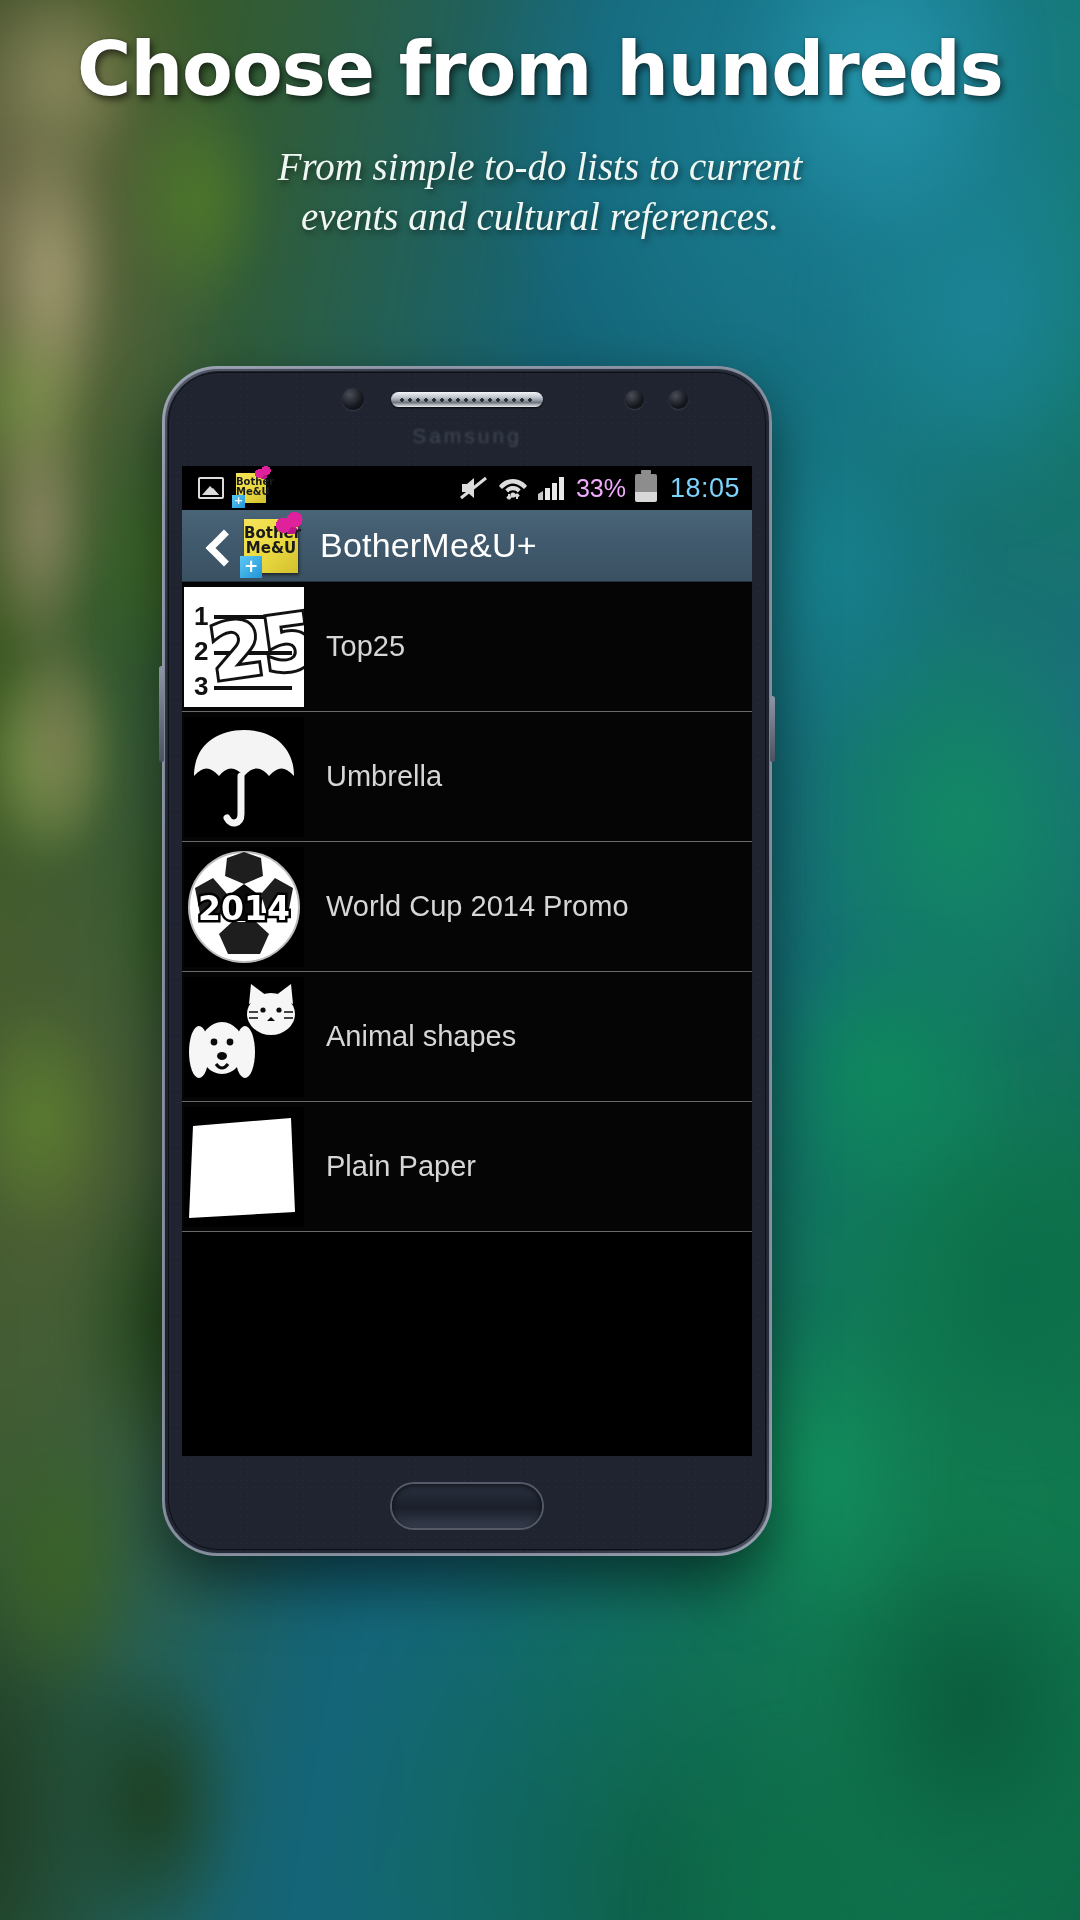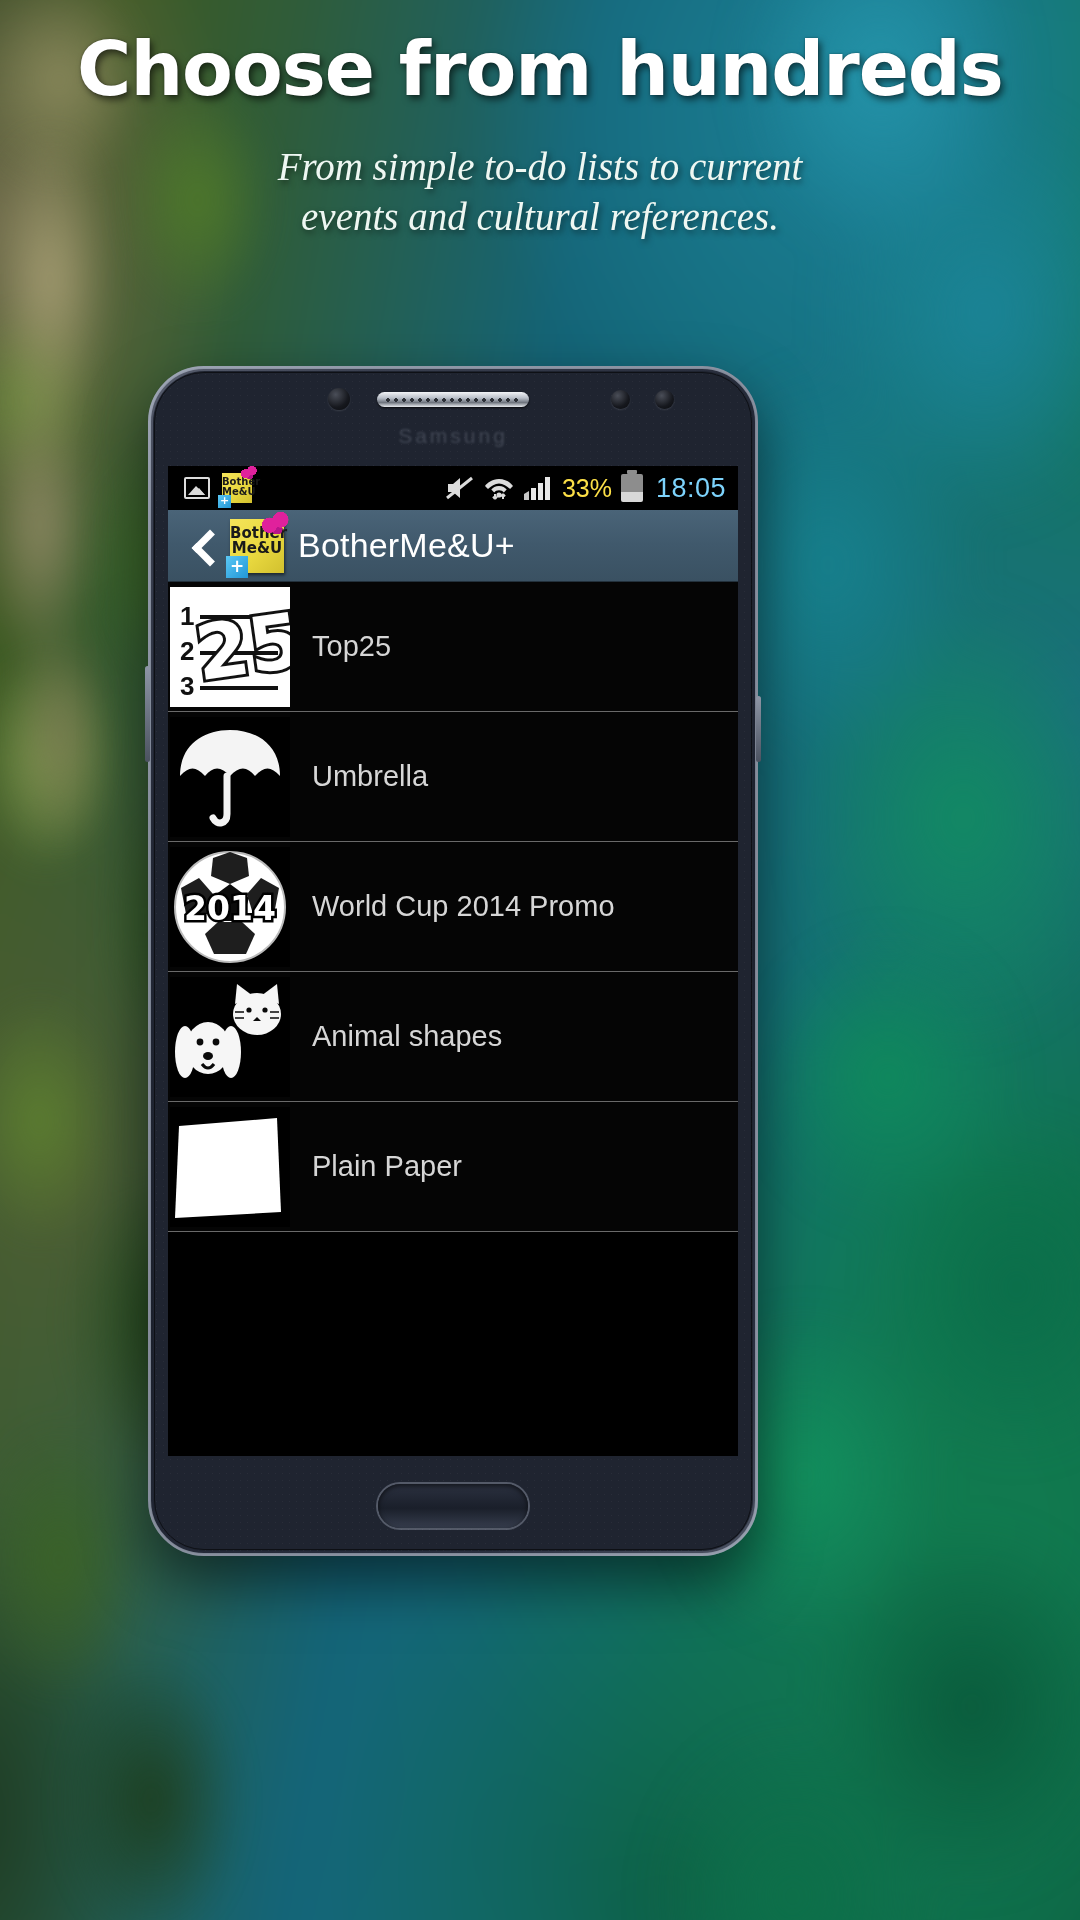--- a/index.html
+++ b/index.html
@@ -92,21 +92,21 @@
     line-height:1.28;
     color:#eef7f2;
     text-align:center;
     padding:34px 110px 0 110px;
     text-shadow: 2px 3px 6px rgba(0,0,0,.5);
   }
   .subline .s2{ display:block; }
 
   
   #phone{
-    position:absolute; left:148px; top:366px;
+    position:absolute; left:162px; top:366px;
     width:610px; height:1190px;
     z-index:6;
   }
   .phone-body{
     position:absolute; inset:0;
     border-radius:56px;
     background:
       linear-gradient(145deg,#5a6070 0%, #3a4050 10%, #232836 30%, #1b202c 60%, #2a3040 88%, #4d5464 100%);
     box-shadow:
       0 26px 60px rgba(0,0,0,.55),
@@ -199,21 +199,21 @@
     content:""; position:absolute; left:2px; bottom:2px; width:0; height:0;
     border-left:8px solid transparent; border-right:9px solid transparent;
     border-bottom:9px solid #dcdcdc;
   }
   .ico-gallery::before{
     content:""; position:absolute; right:3px; bottom:2px; width:0; height:0;
     border-left:6px solid transparent; border-right:6px solid transparent;
     border-bottom:7px solid #dcdcdc;
   }
   .sb-time{ font-size:27px; color:#7dd3fc; letter-spacing:0.5px; margin-left:4px; }
-  .sb-batt-pct{ font-size:25px; color:#fde047; }
+  .sb-batt-pct{ font-size:25px; color:#f0abfc; }
   .batt{
     width:22px; height:28px; border-radius:2px; position:relative;
     background:linear-gradient(180deg,#8d8d8d 0 66%, #d8d8d8 66% 100%);
   }
   .batt::before{
     content:""; position:absolute; left:50%; transform:translateX(-50%);
     top:-4px; width:10px; height:4px; border-radius:1px; background:#8d8d8d;
   }
 
   
@@ -258,21 +258,21 @@
     content:""; position:absolute; left:13px; top:9px;
     width:19px; height:19px;
     border-left:7px solid #fff; border-bottom:7px solid #fff;
     transform:rotate(45deg);
   }
   .ab-note{ width:54px; height:54px; font-size:15px; padding-top:7px; flex:none; margin-right:14px; }
   .ab-note .clip{ width:30px; height:22px; }
   .ab-note .plus{ width:22px; height:22px; font-size:17px; line-height:21px; }
   .ab-title{
     font-size:34px; color:#ffffff; font-family:"Liberation Sans", sans-serif;
-    letter-spacing:0.2px; white-space:nowrap;
+    letter-spacing:0.2px; white-space:nowrap;margin-left:8px;
   }
 
   
   .tpl-list{ background:#000; }
   .tpl-row{
     display:flex; align-items:center;
     height:130px;
     border-bottom:1px solid #6a6a6a;
     background:#050505;
   }

